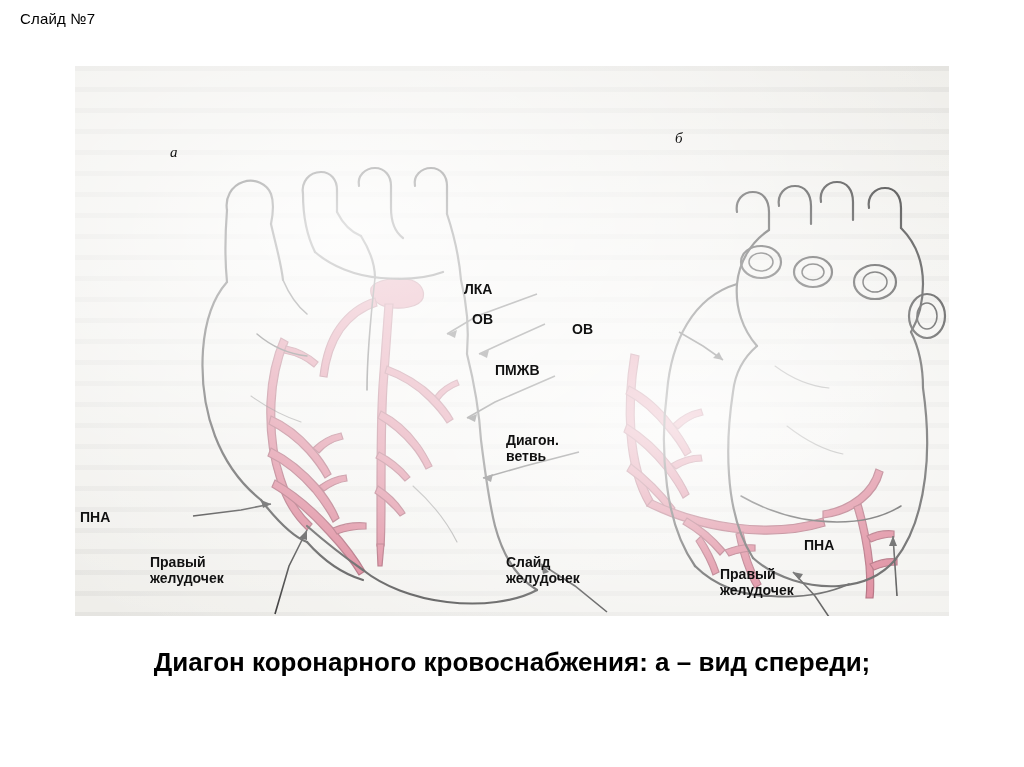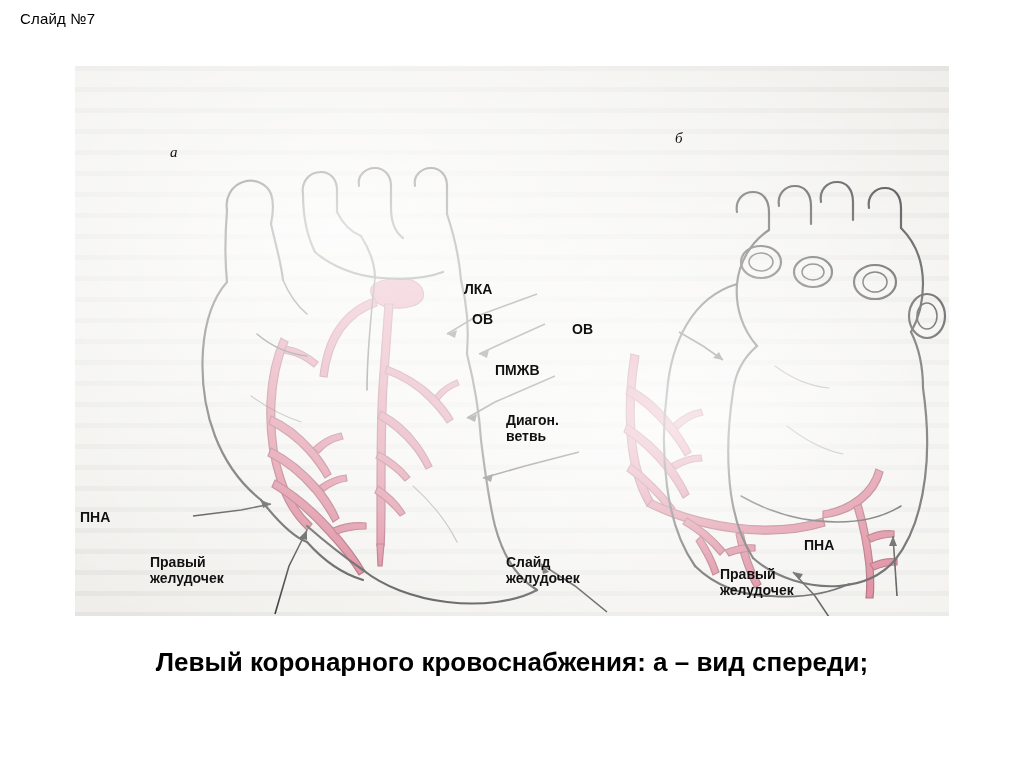--- a/index.html
+++ b/index.html
@@ -292,28 +292,28 @@
       </g>
     </g>
   </svg>
 
   <div class="panel-letter" style="left:95px; top:78px;">а</div>
   <div class="panel-letter" style="left:600px; top:64px;">б</div>
 
   <div class="fig-label" style="left:389px; top:215px;">ЛКА</div>
   <div class="fig-label" style="left:397px; top:245px;">ОВ</div>
   <div class="fig-label" style="left:404px; top:296px;margin-left:16px;">ПМЖВ</div>
-  <div class="fig-label" style="left:431px; top:346px;">Диагон.
+  <div class="fig-label" style="left:431px; top:366px;">Диагон.
 ветвь</div>
   <div class="fig-label" style="left:5px; top:443px;">ПНА</div>
   <div class="fig-label" style="left:75px; top:488px;">Правый
 желудочек</div>
   <div class="fig-label" style="left:431px; top:488px;">Слайд
 желудочек</div>
   <div class="fig-label" style="left:497px; top:255px;">ОВ</div>
   <div class="fig-label" style="left:729px; top:471px;">ПНА</div>
   <div class="fig-label" style="left:645px; top:500px;">Правый
 желудочек</div>
 </div>
 
 <div id="caption">
-  <div>Левый коронарного кровоснабжения: а – вид спереди;</div>
+  <div>Диагон коронарного кровоснабжения: а – вид спереди;</div>
 </div>
 
 </body></html>

